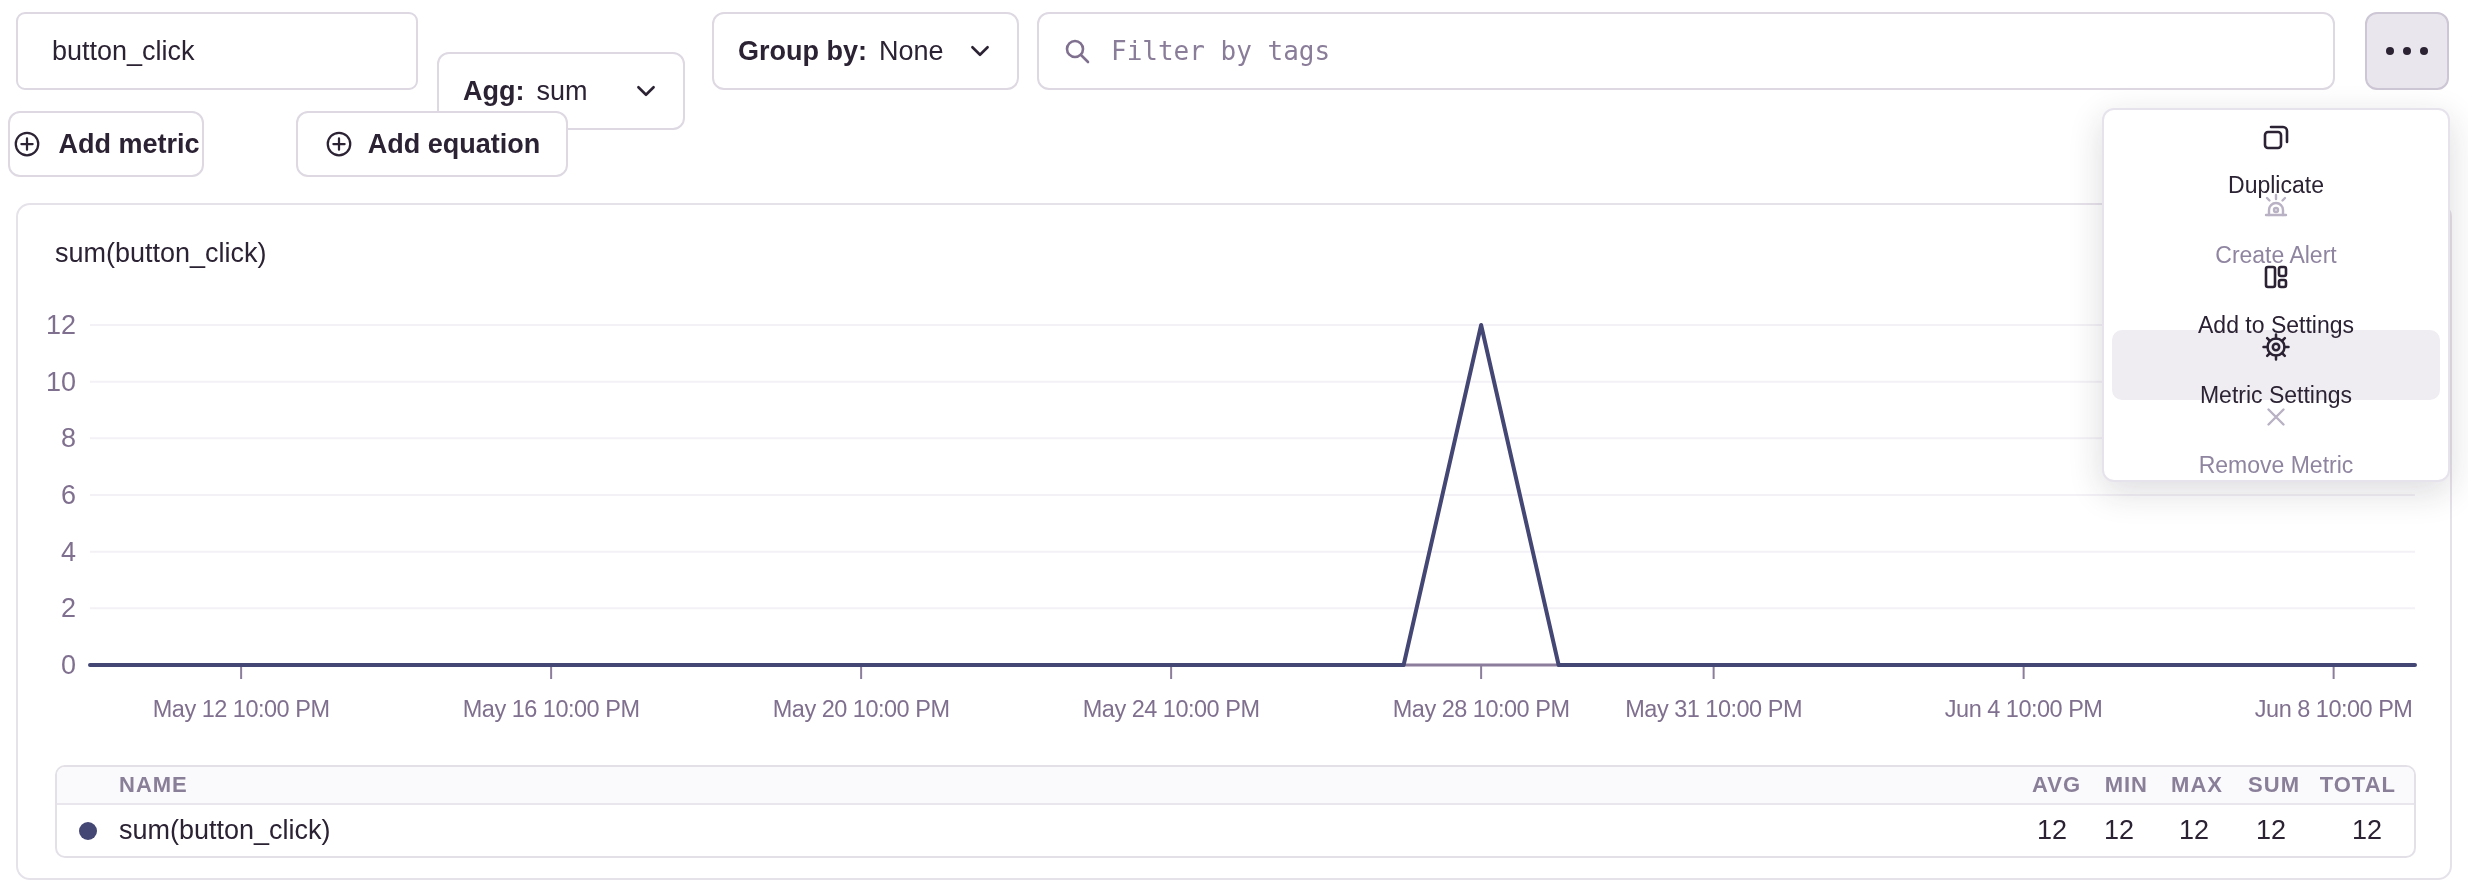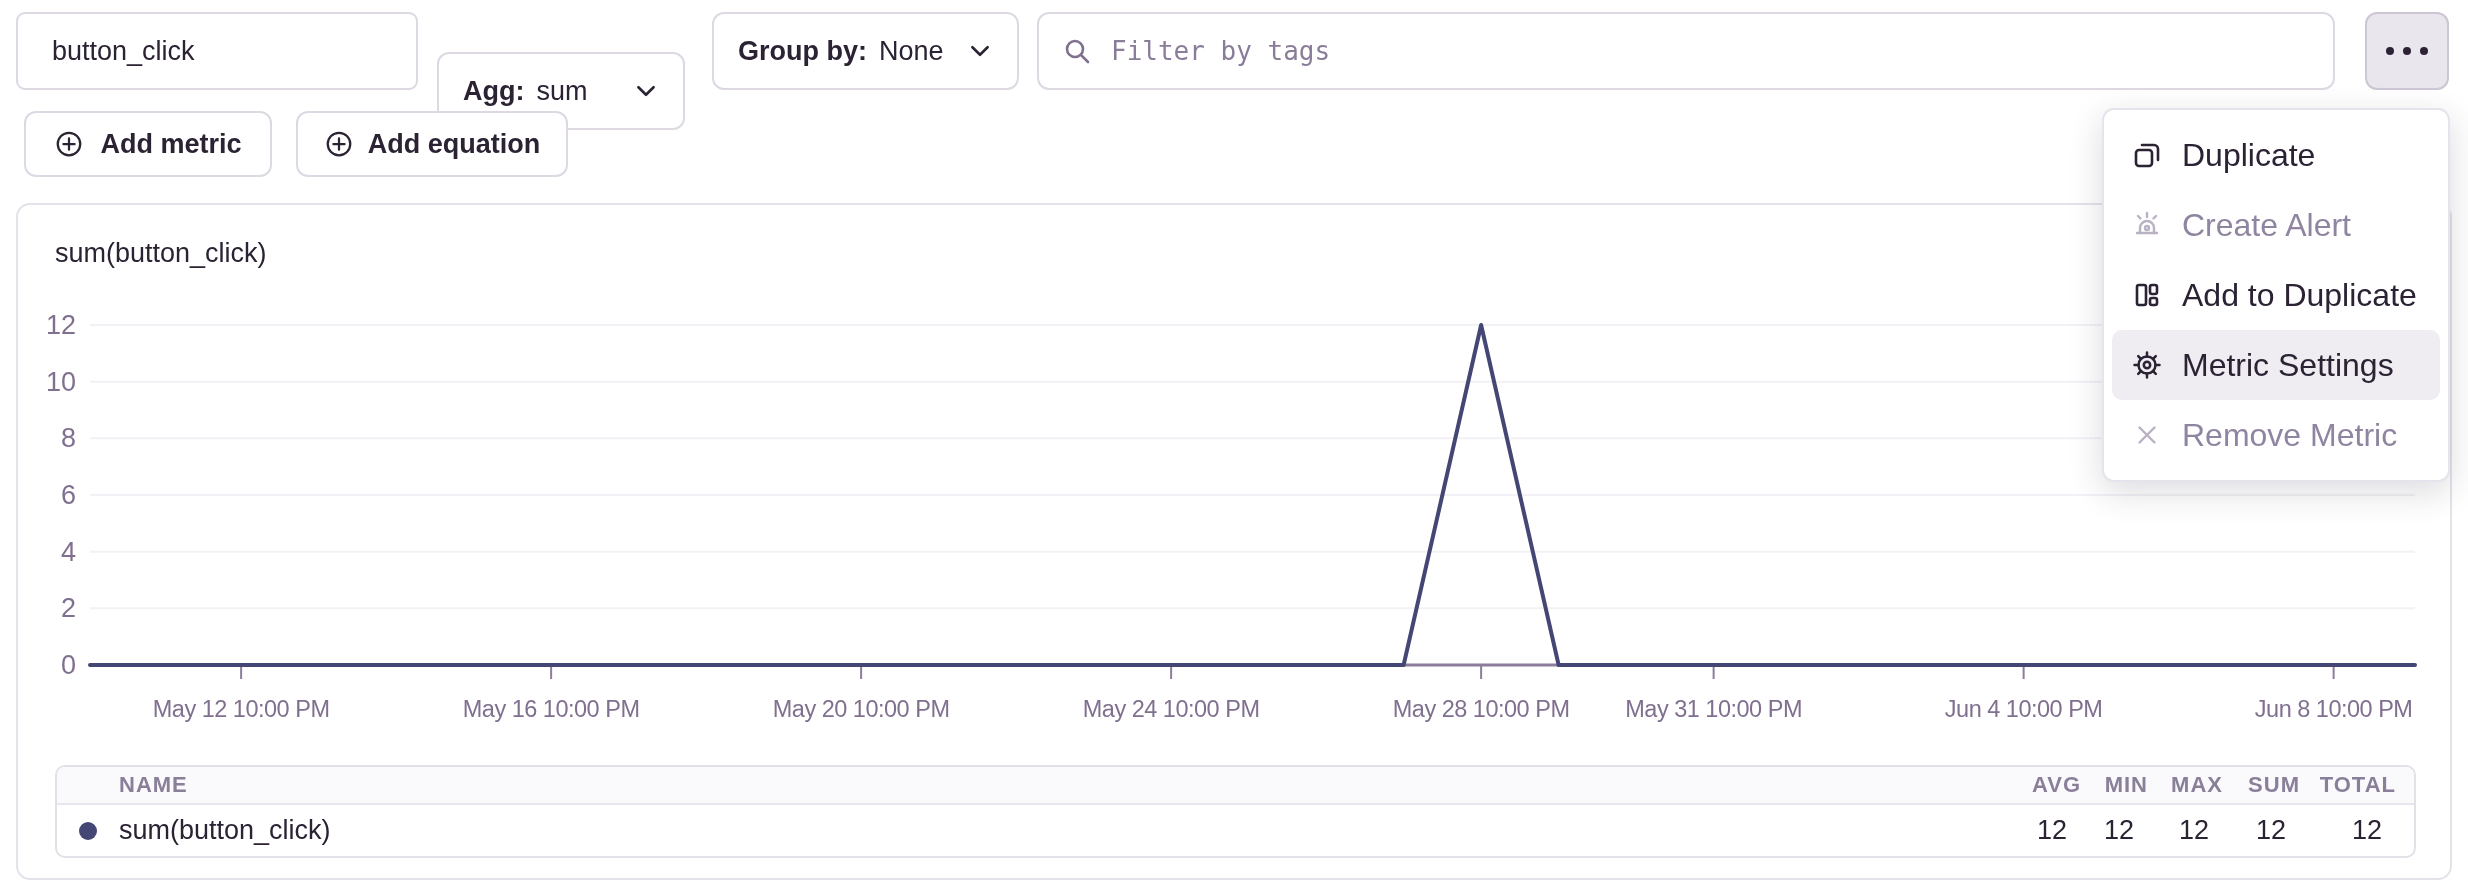--- a/index.html
+++ b/index.html
@@ -21,21 +21,21 @@
   #more-btn{left:2365px;top:12px;width:84px;height:78px;background:#E9E6EE;border-color:#CDC6D4;
        justify-content:center;gap:9px;cursor:pointer;}
   .dot8{width:8px;height:8px;border-radius:50%;background:#2B2233;}
   .bold{font-weight:700;}
   .lab-gap{margin-right:12px;}
   .chev{margin-left:auto;flex:none;}
 
   .add-btn{position:absolute;box-sizing:border-box;height:66px;background:#fff;
        border:2px solid #DDD8E2;border-radius:12px;display:flex;align-items:center;
        justify-content:center;gap:14px;font-size:27px;font-weight:700;color:#2B2233;cursor:pointer;}
-  #add-metric-btn{left:24px;top:111px;width:248px;gap:16px;}
+  #add-metric-btn{left:8px;top:111px;width:196px;gap:16px;}
   #add-equation-btn{left:296px;top:111px;width:272px;}
 
   
   #panel{position:absolute;left:16px;top:203px;width:2436px;height:677px;box-sizing:border-box;
        background:#fff;border:2px solid #E6E2EA;border-radius:14px;}
   #panel-title{position:absolute;left:37px;top:33px;font-size:27px;color:#2B2233;z-index:2;}
   #display-btn{position:absolute;left:1904px;top:25px;width:246px;height:56px;box-sizing:border-box;
        background:#fff;border:2px solid #DDD8E2;border-radius:10px;display:flex;align-items:center;
        padding:0 22px;font-size:26px;gap:10px;z-index:1;cursor:pointer;}
   #chart-svg{position:absolute;left:0;top:0;z-index:0;}
@@ -53,21 +53,21 @@
   .swatch{width:18px;height:18px;border-radius:50%;margin:0 22px;flex:none;}
   .c-stat{text-align:right;}
   .w-avg{width:86px;}.w-min{width:67px;}.w-max{width:75px;}.w-sum{width:77px;}.w-total{width:96px;}
   .t-row .c-stat{font-weight:500;}
 
   
   #context-menu{position:absolute;left:2102px;top:108px;width:348px;box-sizing:border-box;
        background:#fff;border:2px solid #E7E3EC;border-radius:12px;padding:10px 8px;
        box-shadow:0 10px 34px rgba(43,34,51,.16);z-index:30;}
   .menu-item{display:flex;align-items:center;height:70px;padding:0 18px;gap:18px;
-       border-radius:10px;font-size:32px;color:#2B2233;cursor:pointer;}
+       border-radius:10px;font-size:23px;color:#2B2233;cursor:pointer;flex-direction:column;}
   .menu-item .mi-icon{width:34px;height:34px;flex:none;display:flex;align-items:center;justify-content:center;}
   .menu-item.active{background:#EFECF2;}
   .menu-item.disabled{color:#8F85A0;cursor:default;}
   .menu-item.disabled .mi-icon{color:#B9B1C4;}
   svg.ic{display:block;}
 </style>
 </head>
 <body>
 
 <div id="app">
@@ -214,21 +214,21 @@
       <span>Create Alert</span>
     </div>
     <div class="menu-item">
       <span class="mi-icon">
         <svg class="ic" width="32" height="32" viewBox="0 0 32 32" fill="none" stroke="currentColor" stroke-width="2.6" stroke-linejoin="round">
             <rect x="6" y="6" width="9" height="20" rx="2"></rect>
             <rect x="19" y="6" width="7" height="9" rx="2"></rect>
             <rect x="19" y="19" width="7" height="7" rx="2"></rect>
           </svg>
       </span>
-      <span>Add to Duplicate</span>
+      <span>Add to Settings</span>
     </div>
     <div class="menu-item active">
       <span class="mi-icon">
         <svg class="ic" width="32" height="32" viewBox="0 0 32 32" fill="none" stroke="currentColor" stroke-width="2.5" stroke-linecap="round">
             <circle cx="16" cy="16" r="8.5"></circle>
             <circle cx="16" cy="16" r="3.2"></circle>
             <path d="M16 3.5v4M16 24.5v4M3.5 16h4M24.5 16h4M7.2 7.2l2.8 2.8M22 22l2.8 2.8M24.8 7.2L22 10M10 22l-2.8 2.8"></path>
           </svg>
       </span>
       <span>Metric Settings</span>

